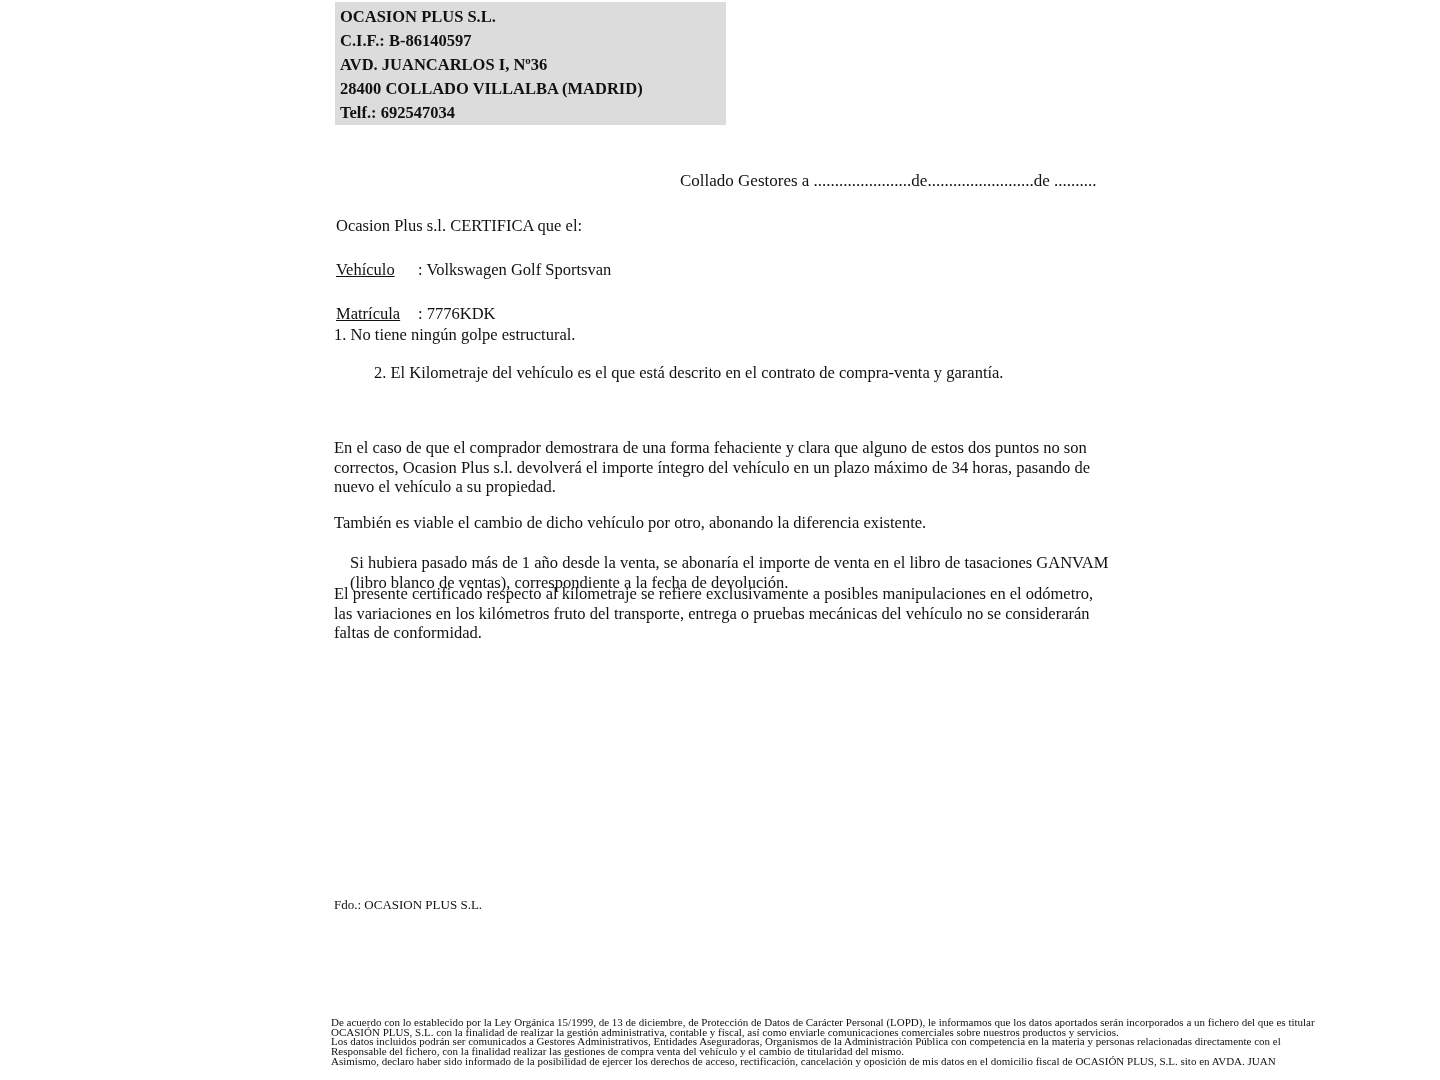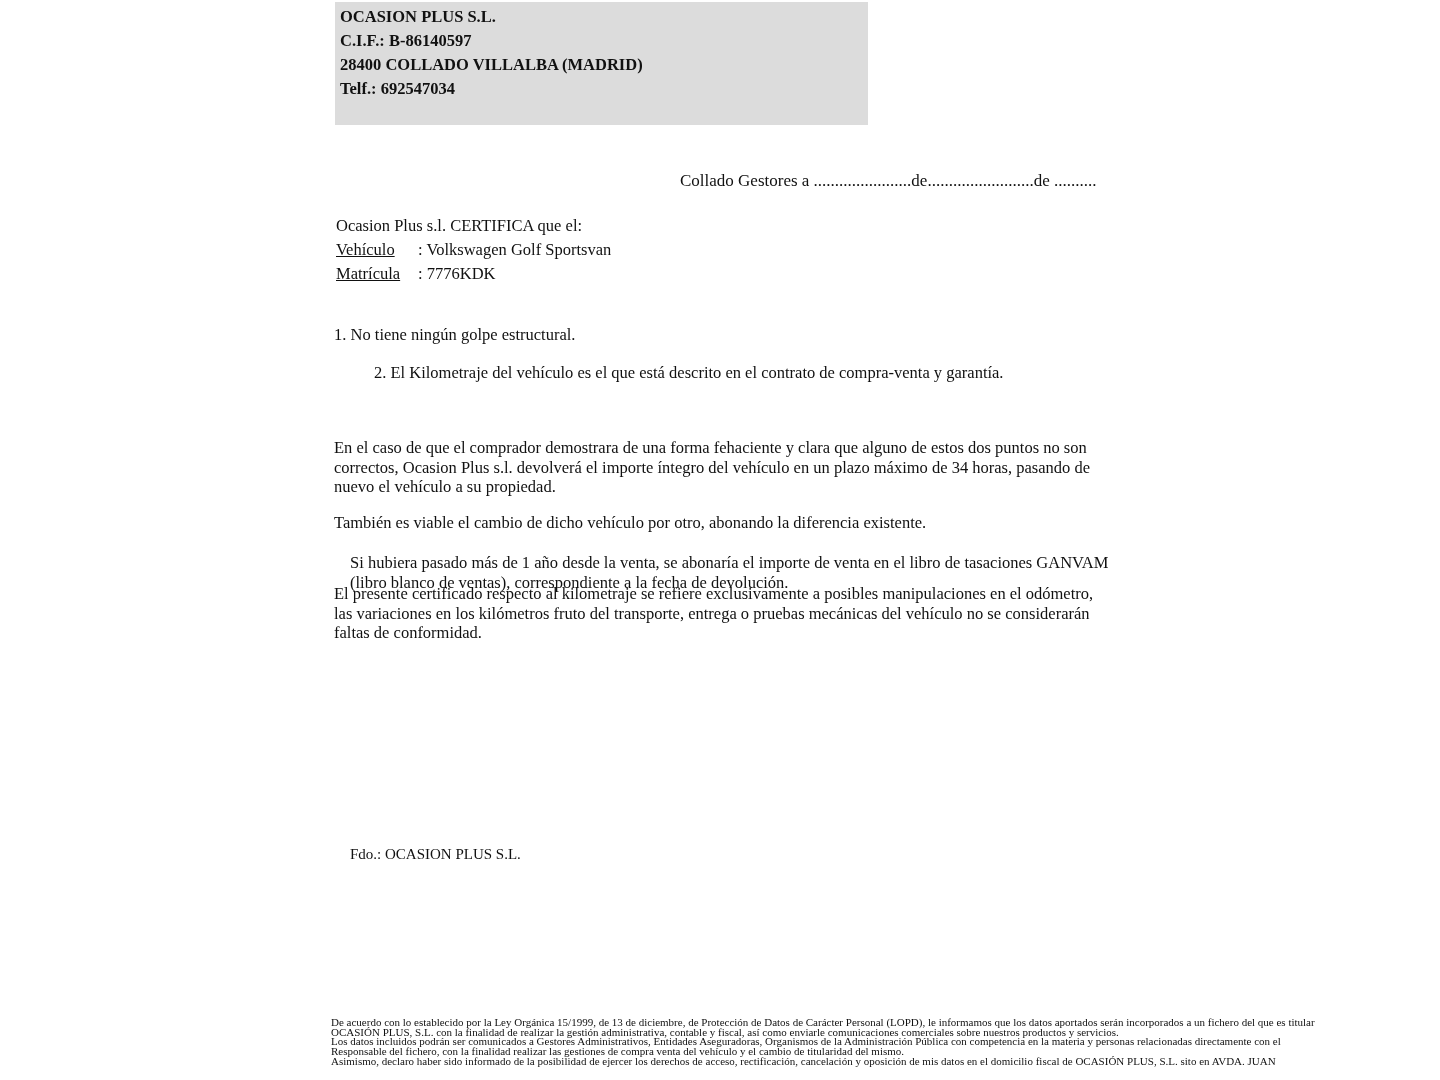--- a/index.html
+++ b/index.html
@@ -10,21 +10,21 @@
     height: 1080px;
     background: #ffffff;
     font-family: "Liberation Serif", "DejaVu Serif", serif;
     color: #111111;
     overflow: hidden;
   }
   .letterhead {
     position: absolute;
     left: 335px;
     top: 2px;
-    width: 533px;
+    width: 391px;
     height: 123px;
     background: #dcdcdc;
     padding: 3px 6px 0 5px;
     font-weight: bold;
     font-size: 16.5px;
     line-height: 24px;
     white-space: nowrap;
   }
   .date-line {
     position: absolute;
@@ -35,21 +35,21 @@
     white-space: nowrap;
   }
   .certify {
     position: absolute;
     left: 336px;
     top: 214px;
     font-size: 16.5px;
     line-height: 24px;
     white-space: nowrap;
   }
-  .cert-label-wrap { display: inline-block; width: 82px; }
+  .cert-label-wrap { display: inline-block; width: 82px; margin-top: 20px; }
   .cert-label { text-decoration: underline; }
   .point {
     position: absolute;
     left: 334px;
     font-size: 16.5px;
     line-height: 20px;
     white-space: nowrap;
   }
   .point-1 { top: 325px; text-align: right; }
   .point-2 { top: 363px; margin-left: 40px; }
@@ -60,43 +60,43 @@
     font-size: 16.5px;
     line-height: 19.5px;
   }
   .para-1 { top: 438px; }
   .para-2 { top: 513px; }
   .para-3 { top: 553px; margin-left: 16px; }
   .para-4 { top: 584px; }
   .signature {
     position: absolute;
     left: 334px;
-    top: 844px;
-    font-size: 15px;
+    top: 895px;
+    font-size: 13px;
     line-height: 20px;
     white-space: nowrap;
-    margin-left: 16px;
   }
   .legal {
     position: absolute;
     left: 331px;
     top: 1018px;
     font-size: 11px;
     line-height: 9.7px;
     white-space: nowrap;
   }
 </style>
 </head>
 <body>
 
 <div class="page">
 
   <div class="letterhead">
     <div>OCASION PLUS S.L.</div>
     <div>C.I.F.: B-86140597</div>
+    <div>AVD. JUANCARLOS I, Nº36</div>
     <div>28400 COLLADO VILLALBA (MADRID)</div>
     <div>Telf.: 692547034</div>
   </div>
 
   <div class="date-line">Collado Gestores a .......................de.........................de ..........</div>
 
   <div class="certify">
     <div>Ocasion Plus s.l. CERTIFICA que el:</div>
     <div>
       <span class="cert-label-wrap"><span class="cert-label">Vehículo</span></span><span>: Volkswagen Golf Sportsvan</span>

